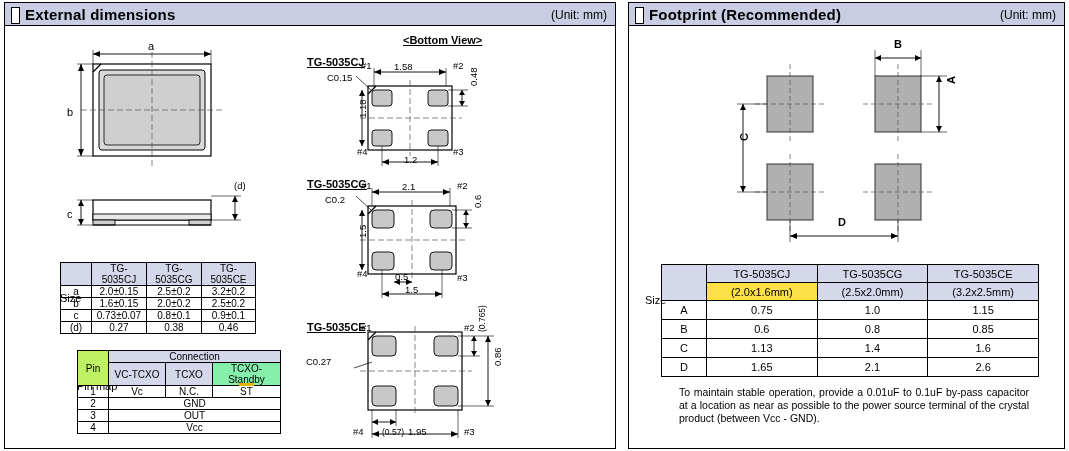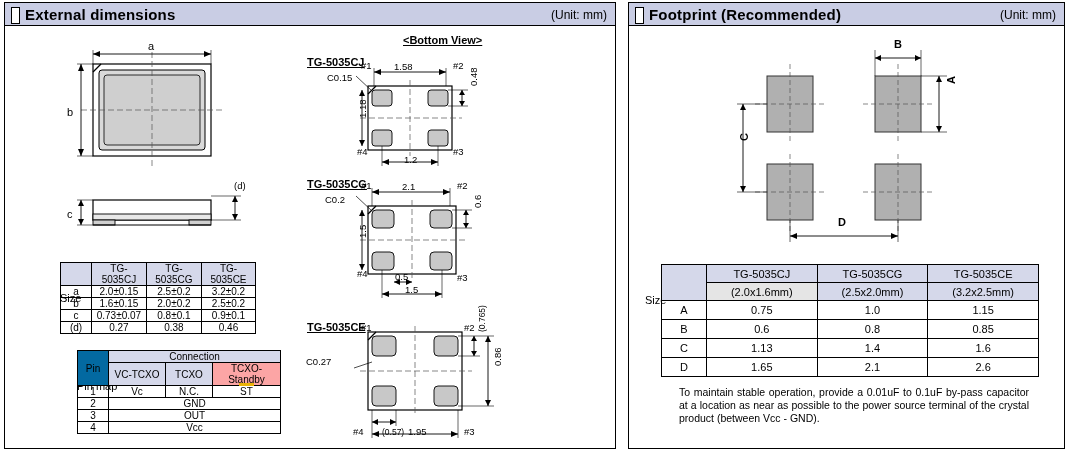--- a/index.html
+++ b/index.html
@@ -140,27 +140,27 @@
           <td>0.38</td>
           <td>0.46</td>
         </tr>
       </tbody>
         </table>
 
       <div class="tbl-cap" style="left:72px;top:310px;">Pin map</div>
       <table class="tbl" id="pin-map-table" style="position:absolute;left:72px;top:324px;width:204px;">
         <tbody>
             <tr>
-          <td rowspan="2" style="width:26px;background:#0369a1;">Pin</td>
+          <td rowspan="2" style="width:26px;background:#bef264;">Pin</td>
           <td colspan="3" style="background:#d5d8ea;">Connection</td>
         </tr>
         <tr>
           <td style="background:#d5d8ea;width:52px;">VC-TCXO</td>
           <td style="background:#d5d8ea;width:42px;">TCXO</td>
-          <td style="background:#fca5a5;margin-left:20px;">TCXO-Standby</td>
+          <td style="background:#86efac;margin-left:20px;">TCXO-Standby</td>
         </tr>
         <tr>
           <td>1</td>
           <td>Vc</td>
           <td>N.C.</td>
           <td><span style="border-top:3px solid #eab308;padding:0 1px;">ST</span></td>
         </tr>
         <tr>
           <td>2</td>
           <td colspan="3">GND</td>
@@ -404,21 +404,21 @@
       <div class="tbl-cap" style="left:16px;top:224px;">Size</div>
       <table class="tbl" id="right-size-table" style="position:absolute;left:32px;top:238px;width:378px;font-size:11px;">
         <tbody>
             <tr>
           <td rowspan="2" style="width:40px;background:#d5d8ea;"></td>
           <td style="background:#d5d8ea;height:17px;">TG-5035CJ</td>
           <td style="background:#d5d8ea;">TG-5035CG</td>
           <td style="background:#d5d8ea;">TG-5035CE</td>
         </tr>
         <tr>
-          <td style="background:#e5e5e5;height:17px;">(2.0x1.6mm)</td>
+          <td style="background:#fde047;height:17px;">(2.0x1.6mm)</td>
           <td style="background:#d5d8ea;margin-top:32px;">(2.5x2.0mm)</td>
           <td style="background:#d5d8ea;">(3.2x2.5mm)</td>
         </tr>
         <tr>
           <td style="height:18px;">A</td>
           <td>0.75</td>
           <td>1.0</td>
           <td>1.15</td>
         </tr>
         <tr>

